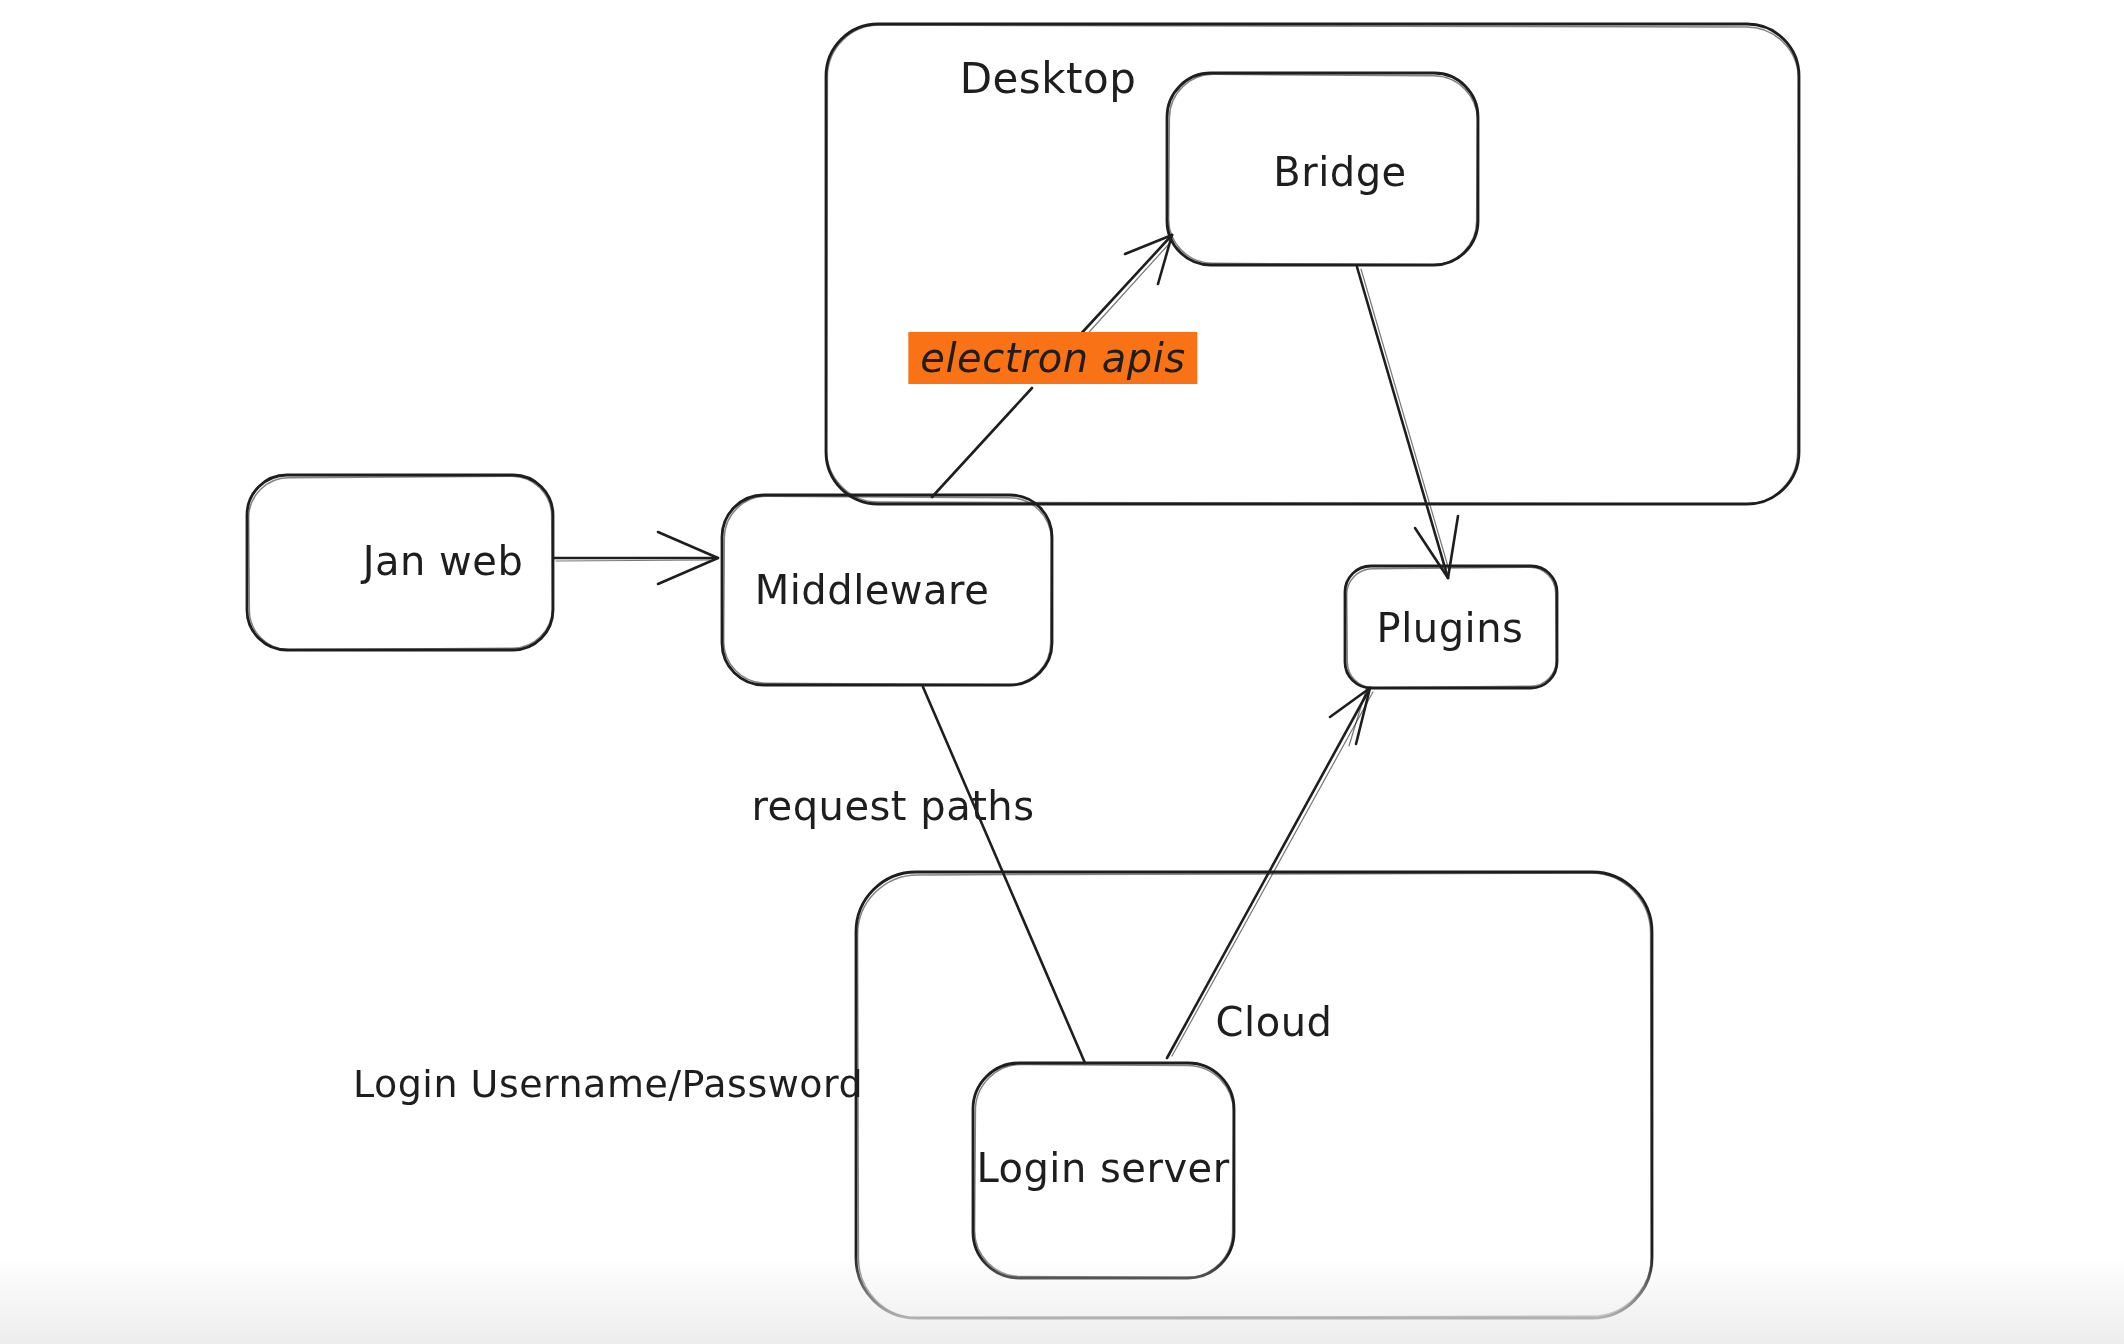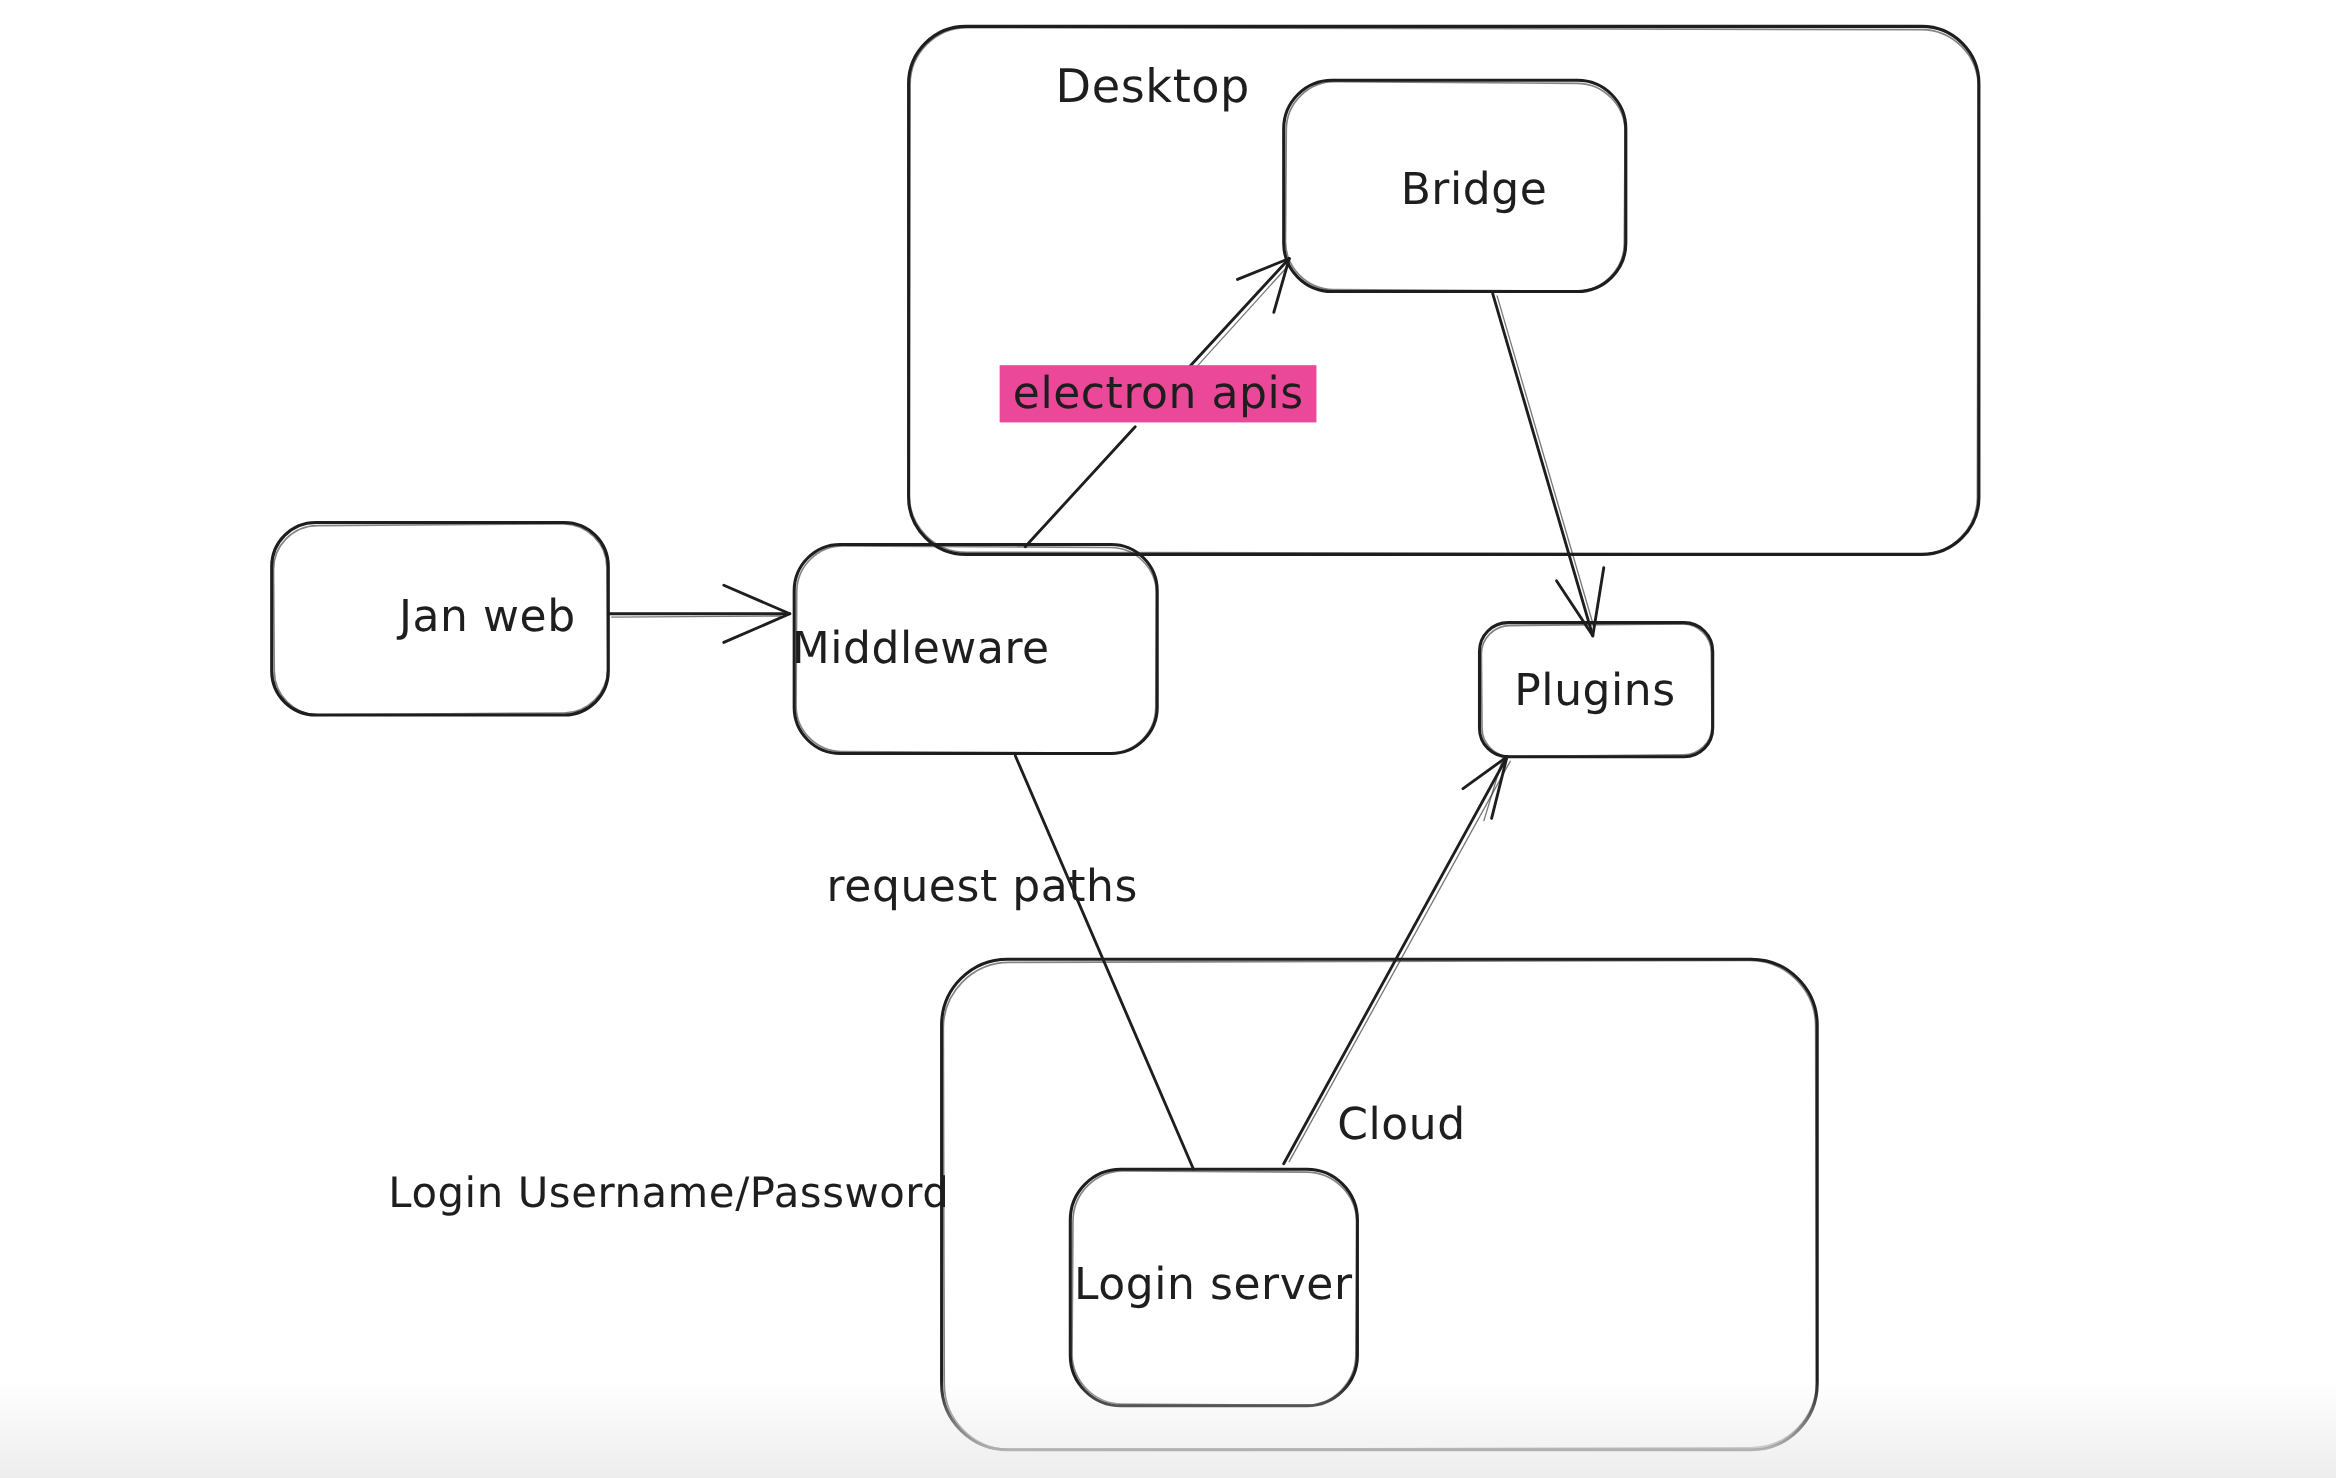--- a/index.html
+++ b/index.html
@@ -12,21 +12,21 @@
   svg{position:absolute;left:0;top:0;}
   .shape{fill:none;stroke:#1e1e1e;stroke-width:2.8;stroke-linecap:round;stroke-linejoin:round;}
   .shape2{fill:none;stroke:#1e1e1e;stroke-width:1.5;stroke-opacity:.55;stroke-linecap:round;}
   .edge{fill:none;stroke:#1e1e1e;stroke-width:2.6;stroke-linecap:round;stroke-linejoin:round;}
   .edge2{fill:none;stroke:#1e1e1e;stroke-width:1.2;stroke-opacity:.6;stroke-linecap:round;}
   .lbl{
     position:absolute;transform:translate(-50%,-50%);
     white-space:nowrap;font-size:40px;line-height:1.2;color:#1e1e1e;
     letter-spacing:.5px;
   }
-  .lbl.masked{background:#ec4899;padding:2px 12px;}
+  .lbl.masked{background:#f97316;padding:2px 12px;font-style:italic;}
   .notes{
     position:absolute;left:353px;top:942px;font-size:38px;line-height:57px;
     white-space:pre;letter-spacing:.5px;
   }
   .bottom-fade{
     position:absolute;left:0;right:0;bottom:0;height:90px;
     background:linear-gradient(180deg, rgba(237,237,237,0) 0%, #ededed 100%);
     pointer-events:none;
   }
 </style>
@@ -108,21 +108,21 @@
   </svg>
 
   <div class="lbl" style="left:1048px;top:79px;font-size:42px;">Desktop</div>
 
   <div class="lbl" style="left:1274px;top:1006px;margin-top:16px;">Cloud</div>
 
   <div class="lbl" style="left:1340px;top:172px;">Bridge</div>
 
   <div class="lbl" style="left:411px;top:561px;margin-left:32px;">Jan web</div>
 
-  <div class="lbl" style="left:837px;top:590px;text-align:center;">Middleware</div>
+  <div class="lbl" style="left:872px;top:590px;text-align:center;">Middleware</div>
 
   <div class="lbl" style="left:1450px;top:628px;">Plugins</div>
 
   <div class="lbl" style="left:1103px;top:1168px;">Login server</div>
 
   <div class="lbl masked" style="left:1053px;top:358px;">electron apis</div>
 
   <div class="lbl" style="left:893px;top:806px;">request paths</div>
 
   <div class="notes">

